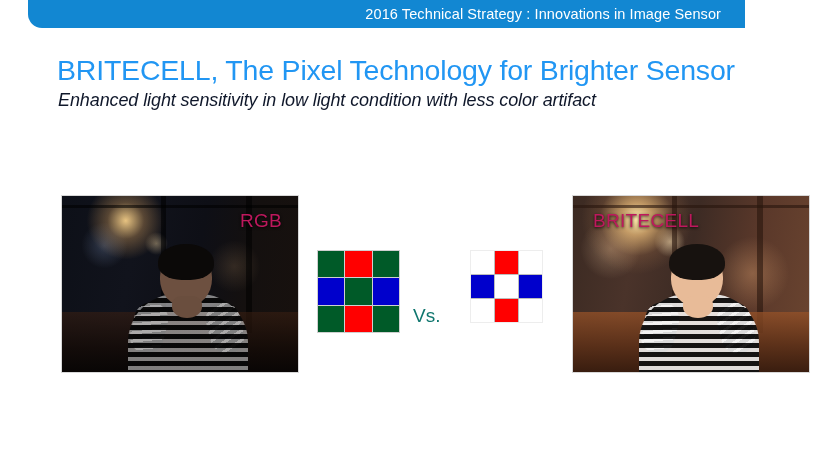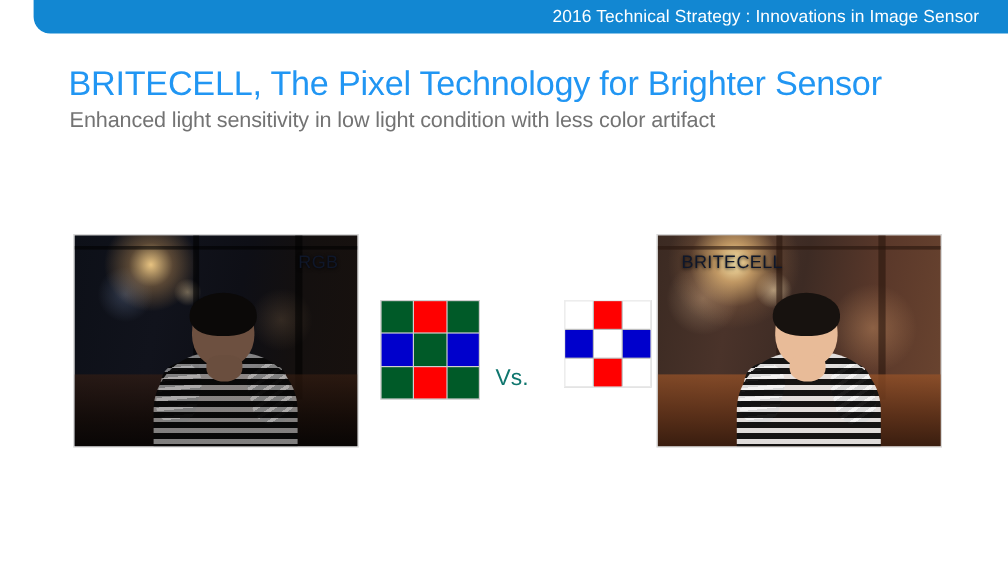--- a/index.html
+++ b/index.html
@@ -14,21 +14,21 @@
     overflow: hidden;
     font-family: "Liberation Sans", sans-serif;
     -webkit-font-smoothing: antialiased;
   }
 
   
   .header-bar {
     position: absolute;
     left: 28px;
     top: 0;
-    width: 812px;
+    width: 717px;
     height: 28px;
     background: #1287d2;
     border-bottom-left-radius: 14px;
     box-sizing: border-box;
     display: flex;
     align-items: center;
     justify-content: flex-end;
   }
   .header-title {
     color: #ffffff;
@@ -47,36 +47,37 @@
     font-size: 28.5px;
     color: #2196f3;
     letter-spacing: -0.2px;
     white-space: nowrap;
   }
   .slide-subtitle {
     position: absolute;
     left: 58px;
     top: 90px;
     font-size: 18px;
-    color: #737373;
+    color: #0f172a;
     letter-spacing: -0.1px;
     white-space: nowrap;
+    font-style: italic;
   }
 
   
   .photo {
     position: absolute;
     width: 238px;
     height: 178px;
     border: 1px solid #d8d8d8;
     box-sizing: border-box;
     overflow: hidden;
   }
   .photo-left  { left: 61px;  top: 195px; }
-  .photo-right { left: 547px; top: 195px; }
+  .photo-right { left: 572px; top: 195px; }
 
   .photo-inner {
     position: absolute;
     inset: 0;
     overflow: hidden;
   }
 
   
   .scene-dark {
     background:
@@ -179,22 +180,22 @@
       repeating-linear-gradient(
         160deg,
         rgba(195,195,195,0.58) 0px, rgba(195,195,195,0.58) 3px,
         rgba(8,8,8,0.95) 3px,  rgba(8,8,8,0.95) 8px);
   }
   .fig-arm-l { left: -48px; transform: rotate(14deg); }
   .fig-arm-r { left: 28px;  transform: rotate(-14deg); }
 
   .photo-label {
     position: absolute;
-    color: #0f172a;
-    font-size: 15px;
+    color: #be185d;
+    font-size: 19px;
     letter-spacing: 0.3px;
     text-shadow: 0 1px 3px rgba(0,0,0,0.85);
     white-space: nowrap;
   }
   .label-rgb       { right: 16px; top: 14px; }
   .label-britecell { left: 20px;  top: 14px; }
 
   
   .pattern {
     position: absolute;

